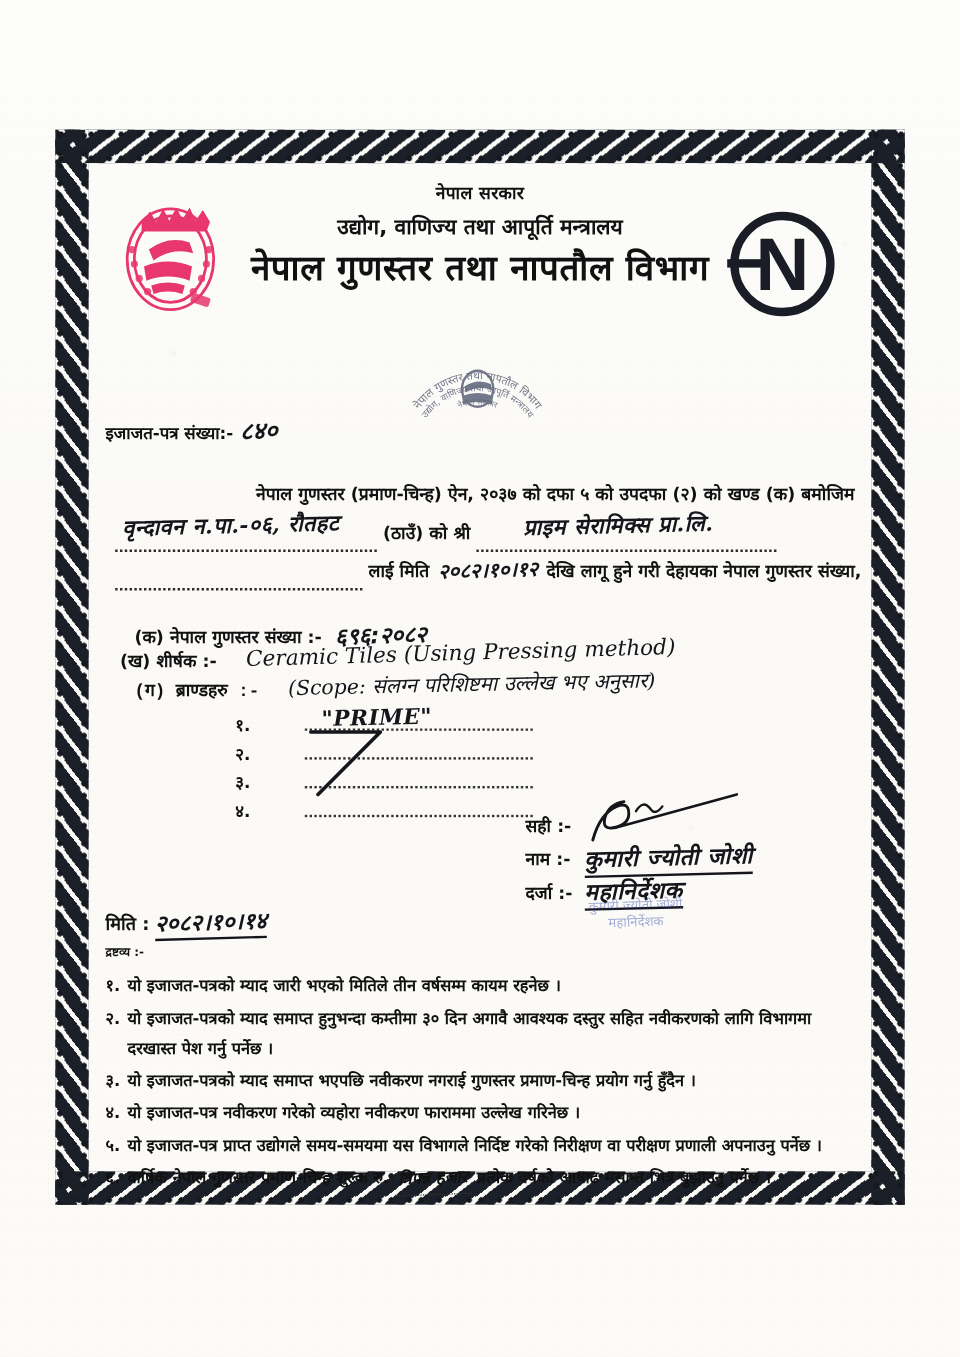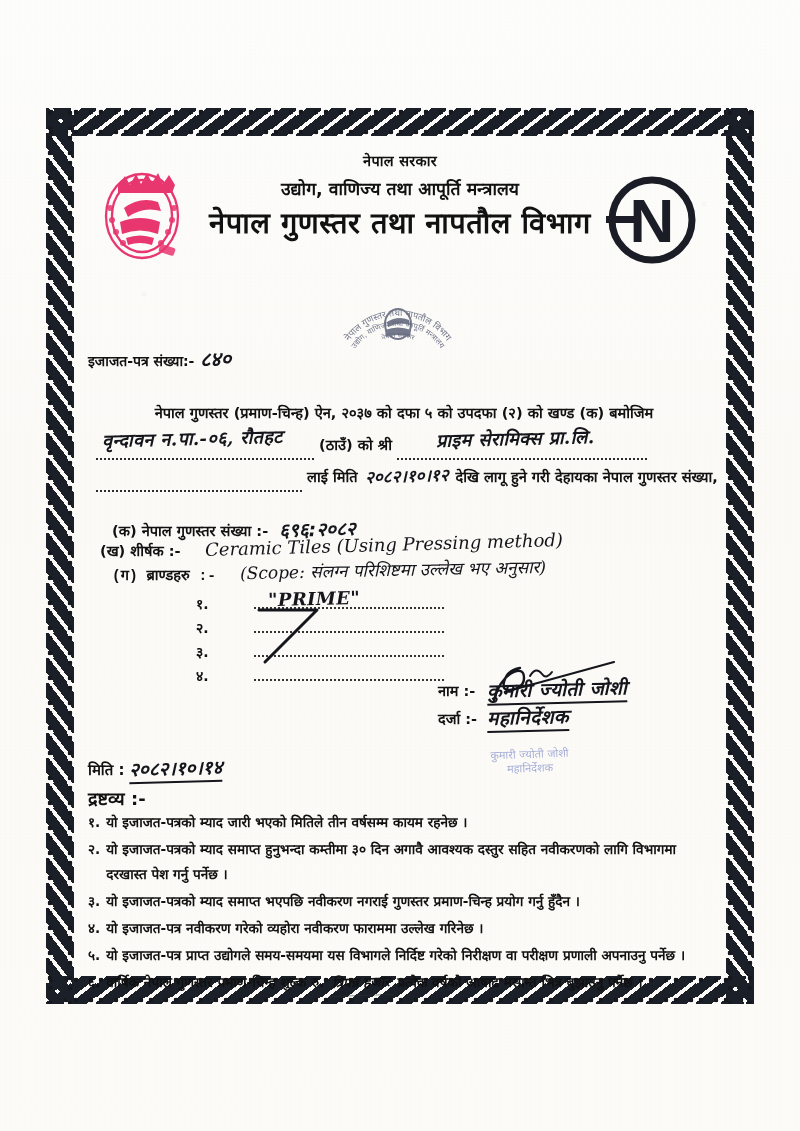--- a/index.html
+++ b/index.html
@@ -94,21 +94,21 @@
   
   #sig{left:438px;top:676px;font-size:14.5px;font-weight:bold;line-height:26px;}
   #sig .lbl{display:inline-block;width:44px;}
   #sigmark{left:490px;top:660px;width:130px;height:44px;}
   #stamp{left:455px;top:748px;width:150px;height:40px;opacity:.42;
          color:#2a3fa8;font-family:"DejaVu Sans",sans-serif;font-size:11px;
          text-align:center;line-height:14px;transform:rotate(-2deg);}
 
   #miti{left:88px;top:755px;font-size:15px;font-weight:bold;}
   #miti .hw-d{font-size:19px;margin-left:4px;}
-  #notesHead{left:88px;top:786px;font-size:18px;font-weight:bold;}
+  #notesHead{left:88px;top:786px;font-size:10px;font-weight:bold;}
 
   #notes{left:88px;top:810px;width:630px;font-size:13.6px;line-height:25px;font-weight:bold;}
   #notes .nrow{display:flex;gap:6px;margin-bottom:2px;}
   #notes .nnum{flex:0 0 auto;}
   #notes .ntxt{flex:1 1 auto;}
   .feehw{font-family:"DejaVu Serif",serif;font-style:italic;font-weight:700;
          border-bottom:1.8px dotted #333;padding:0 3px;transform:rotate(-2deg);display:inline-block;}
 </style>
 </head>
 <body>
@@ -177,21 +177,21 @@
         <text font-size="9"><textPath href="#a1" startOffset="50%" text-anchor="middle">नेपाल गुणस्तर तथा नापतौल विभाग</textPath></text>
       </g>
     </svg>
   </div>
 
   <div class="abs dev" id="licno">
     <span>इजाजत-पत्र संख्या:-</span><span class="hw-d">८४०</span>
   </div>
 
   <div class="abs dev" id="body">
-    <div class="ln" style="text-align:center">नेपाल गुणस्तर (प्रमाण-चिन्ह) ऐन, २०३७ को दफा ५ को उपदफा (२) को खण्ड (क) बमोजिम</div>
+    <div class="ln" style="text-align:right">नेपाल गुणस्तर (प्रमाण-चिन्ह) ऐन, २०३७ को दफा ५ को उपदफा (२) को खण्ड (क) बमोजिम</div>
 
     <div class="ln">
       <span class="dots" style="width:218px">&nbsp;</span>
       <span>(ठाउँ)</span>
       <span>को श्री</span>
       <span class="dots" style="width:250px">&nbsp;</span>
       <span class="hw abs" style="left:6px;top:-4px;font-size:18px">वृन्दावन न.पा.-०६, रौतहट</span>
       <span class="hw abs" style="left:340px;top:-4px;font-size:18px">प्राइम सेरामिक्स प्रा.लि.</span>
     </div>
 
@@ -246,20 +246,23 @@
 
   <div class="abs" id="sigmark">
     <svg viewBox="0 0 130 44">
       <path d="M4 40 q6-22 20-28 q10-4 10 6 q0 10-14 12 q-8 1-6-8 q3-12 16-14" fill="none" stroke="#15161c" stroke-width="2.4" stroke-linecap="round"></path>
       <path d="M22 30 L124 2" fill="none" stroke="#15161c" stroke-width="2.2" stroke-linecap="round"></path>
       <path d="M40 16 q6-10 12-2 q4 6 10-2" fill="none" stroke="#15161c" stroke-width="2" stroke-linecap="round"></path>
     </svg>
   </div>
   <div class="abs dev" id="sig">
     <div>
+      <span class="lbl">सही :-</span>
+    </div>
+    <div>
       <span class="lbl">नाम :-</span>
       <span class="hw" style="font-size:19px;border-bottom:2px solid #15161c">कुमारी ज्योती जोशी</span>
     </div>
     <div>
       <span class="lbl">दर्जा :-</span>
       <span class="hw" style="font-size:19px;border-bottom:2px solid #15161c">महानिर्देशक</span>
     </div>
   </div>
   <div class="abs" id="stamp">
     <div>कुमारी ज्योती जोशी</div>

